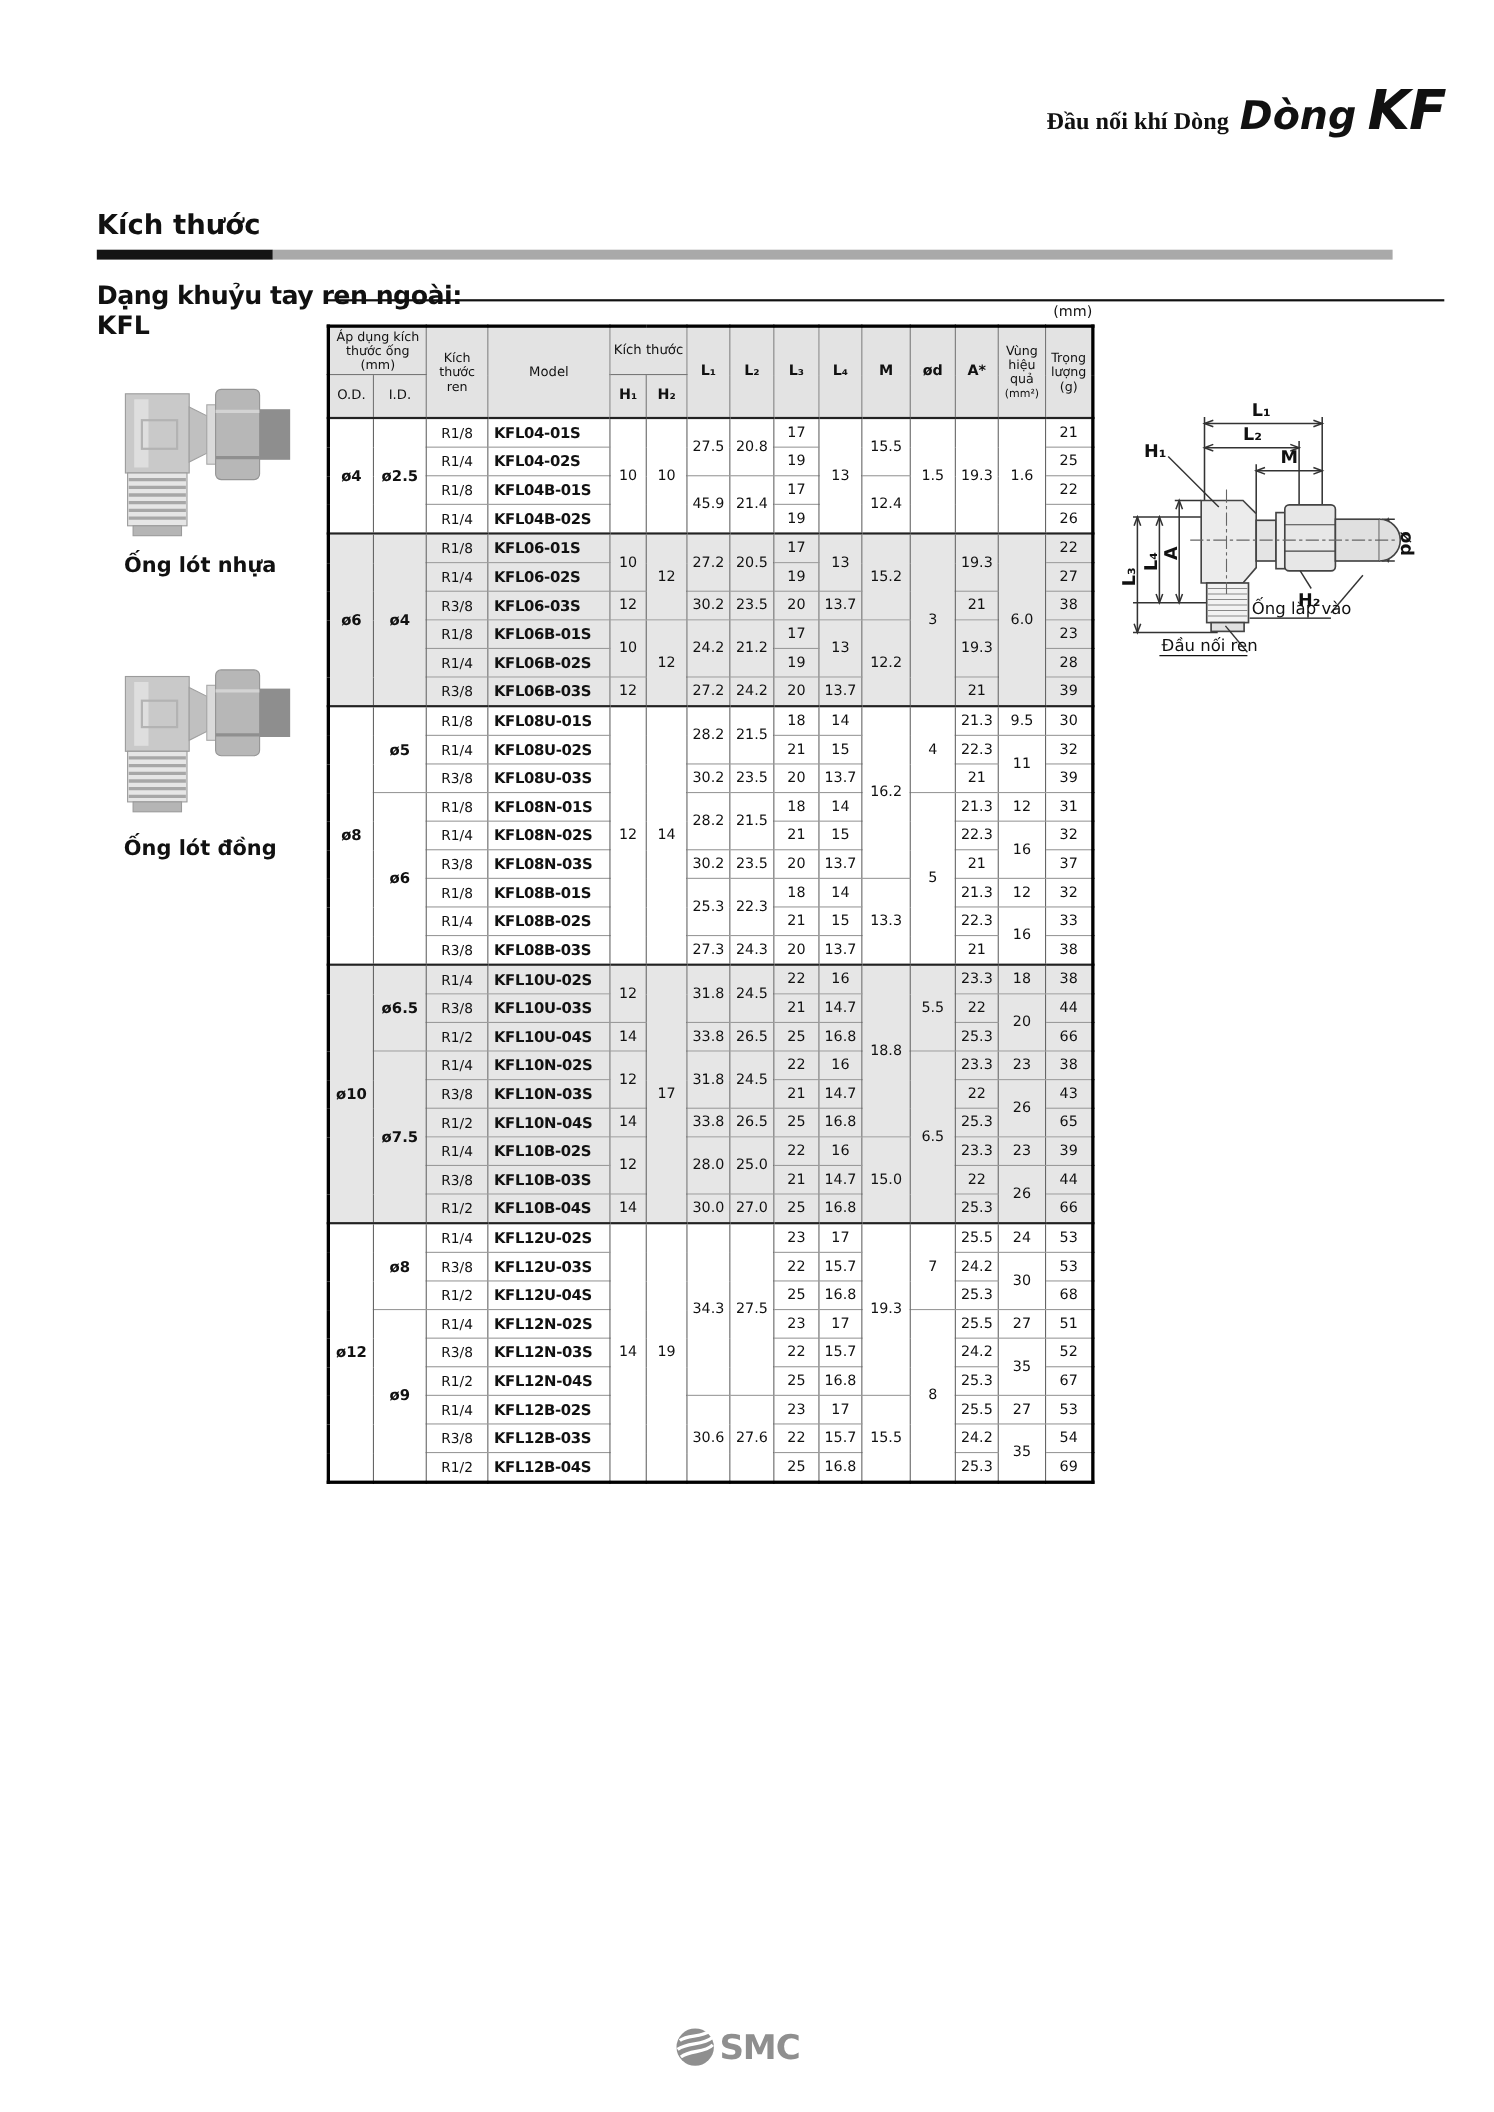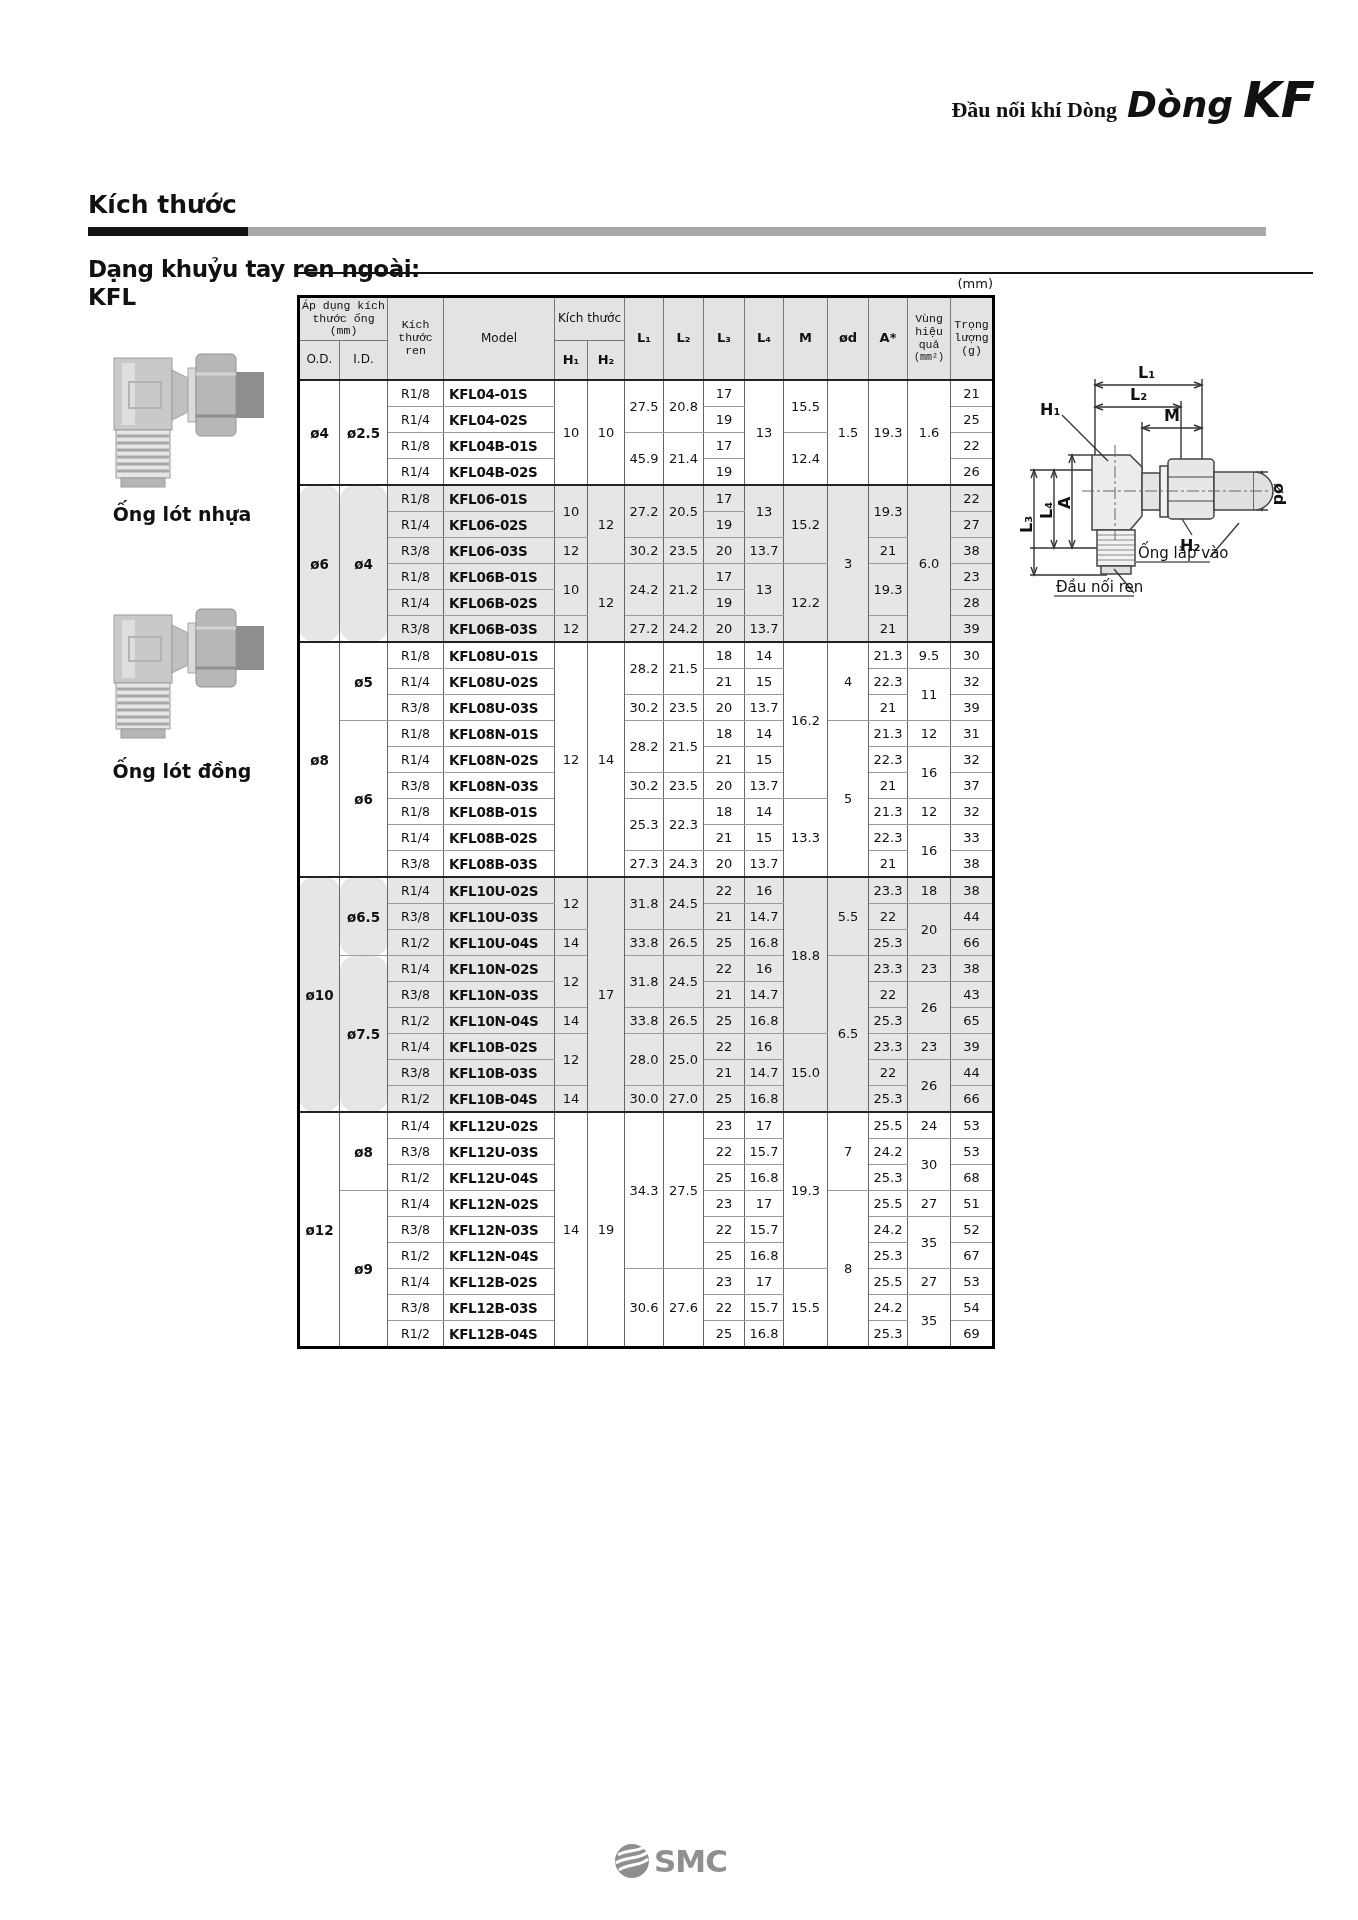--- a/index.html
+++ b/index.html
@@ -33,28 +33,28 @@
   .rule-over{width:1016px;height:2px;background:#111;}
   .mm-label{width:696px;text-align:right;font-size:13px;height:21px;line-height:19px;}
 
   table.dim{border-collapse:collapse;table-layout:fixed;width:696px;border:3px solid #000;}
   .dim th,.dim td{border:1px solid #777;overflow:hidden;}
   .dim thead th{background:#e3e3e3;font-weight:normal;font-size:12px;line-height:1.12;padding:1px 1px;text-align:center;}
   .dim thead tr.hrow1 th{height:40px;}
   .dim thead tr.hrow2 th{height:36px;}
   .dim thead tr.hrow2 th{border-bottom:2px solid #222;}
   .dim thead .hb{font-weight:bold;font-size:13px;}
-  .dim thead .th-small{font-size:11.5px;font-family:Liberation Mono, monospace;}
+  .dim thead .th-small{font-size:11.5px;}
   .dim thead .unit{font-size:10px;}
   .dim td{height:25px;text-align:center;font-size:13px;padding:0 1px;
           border-top:1px solid #9a9a9a;border-bottom:1px solid #9a9a9a;
           border-left:1px solid #666;border-right:1px solid #666;background:#fff;}
   .dim tr.shaded td{background:#e6e6e6;}
   .dim tr.group-start td{border-top:2px solid #222;}
-  .dim td.col-od,.dim td.col-id{font-weight:bold;font-size:13.5px;border-radius:15px;}
+  .dim td.col-od,.dim td.col-id{font-weight:bold;font-size:13.5px;}
   .dim td.col-ren{font-size:12.5px;}
   .dim td.col-model{text-align:left;font-weight:bold;font-size:13.5px;padding-left:5px;letter-spacing:-0.3px;}
 
   col.c-od{width:41px} col.c-id{width:48px} col.c-ren{width:56px} col.c-model{width:111px}
   col.c-h1{width:33px} col.c-h2{width:37px} col.c-l1{width:39px} col.c-l2{width:40px}
   col.c-l3{width:41px} col.c-l4{width:39px} col.c-m{width:44px} col.c-d{width:41px}
   col.c-a{width:39px} col.c-area{width:43px} col.c-w{width:43px}
 
   .footnote{width:696px;text-align:right;font-size:13.5px;margin-top:6px;}
 

